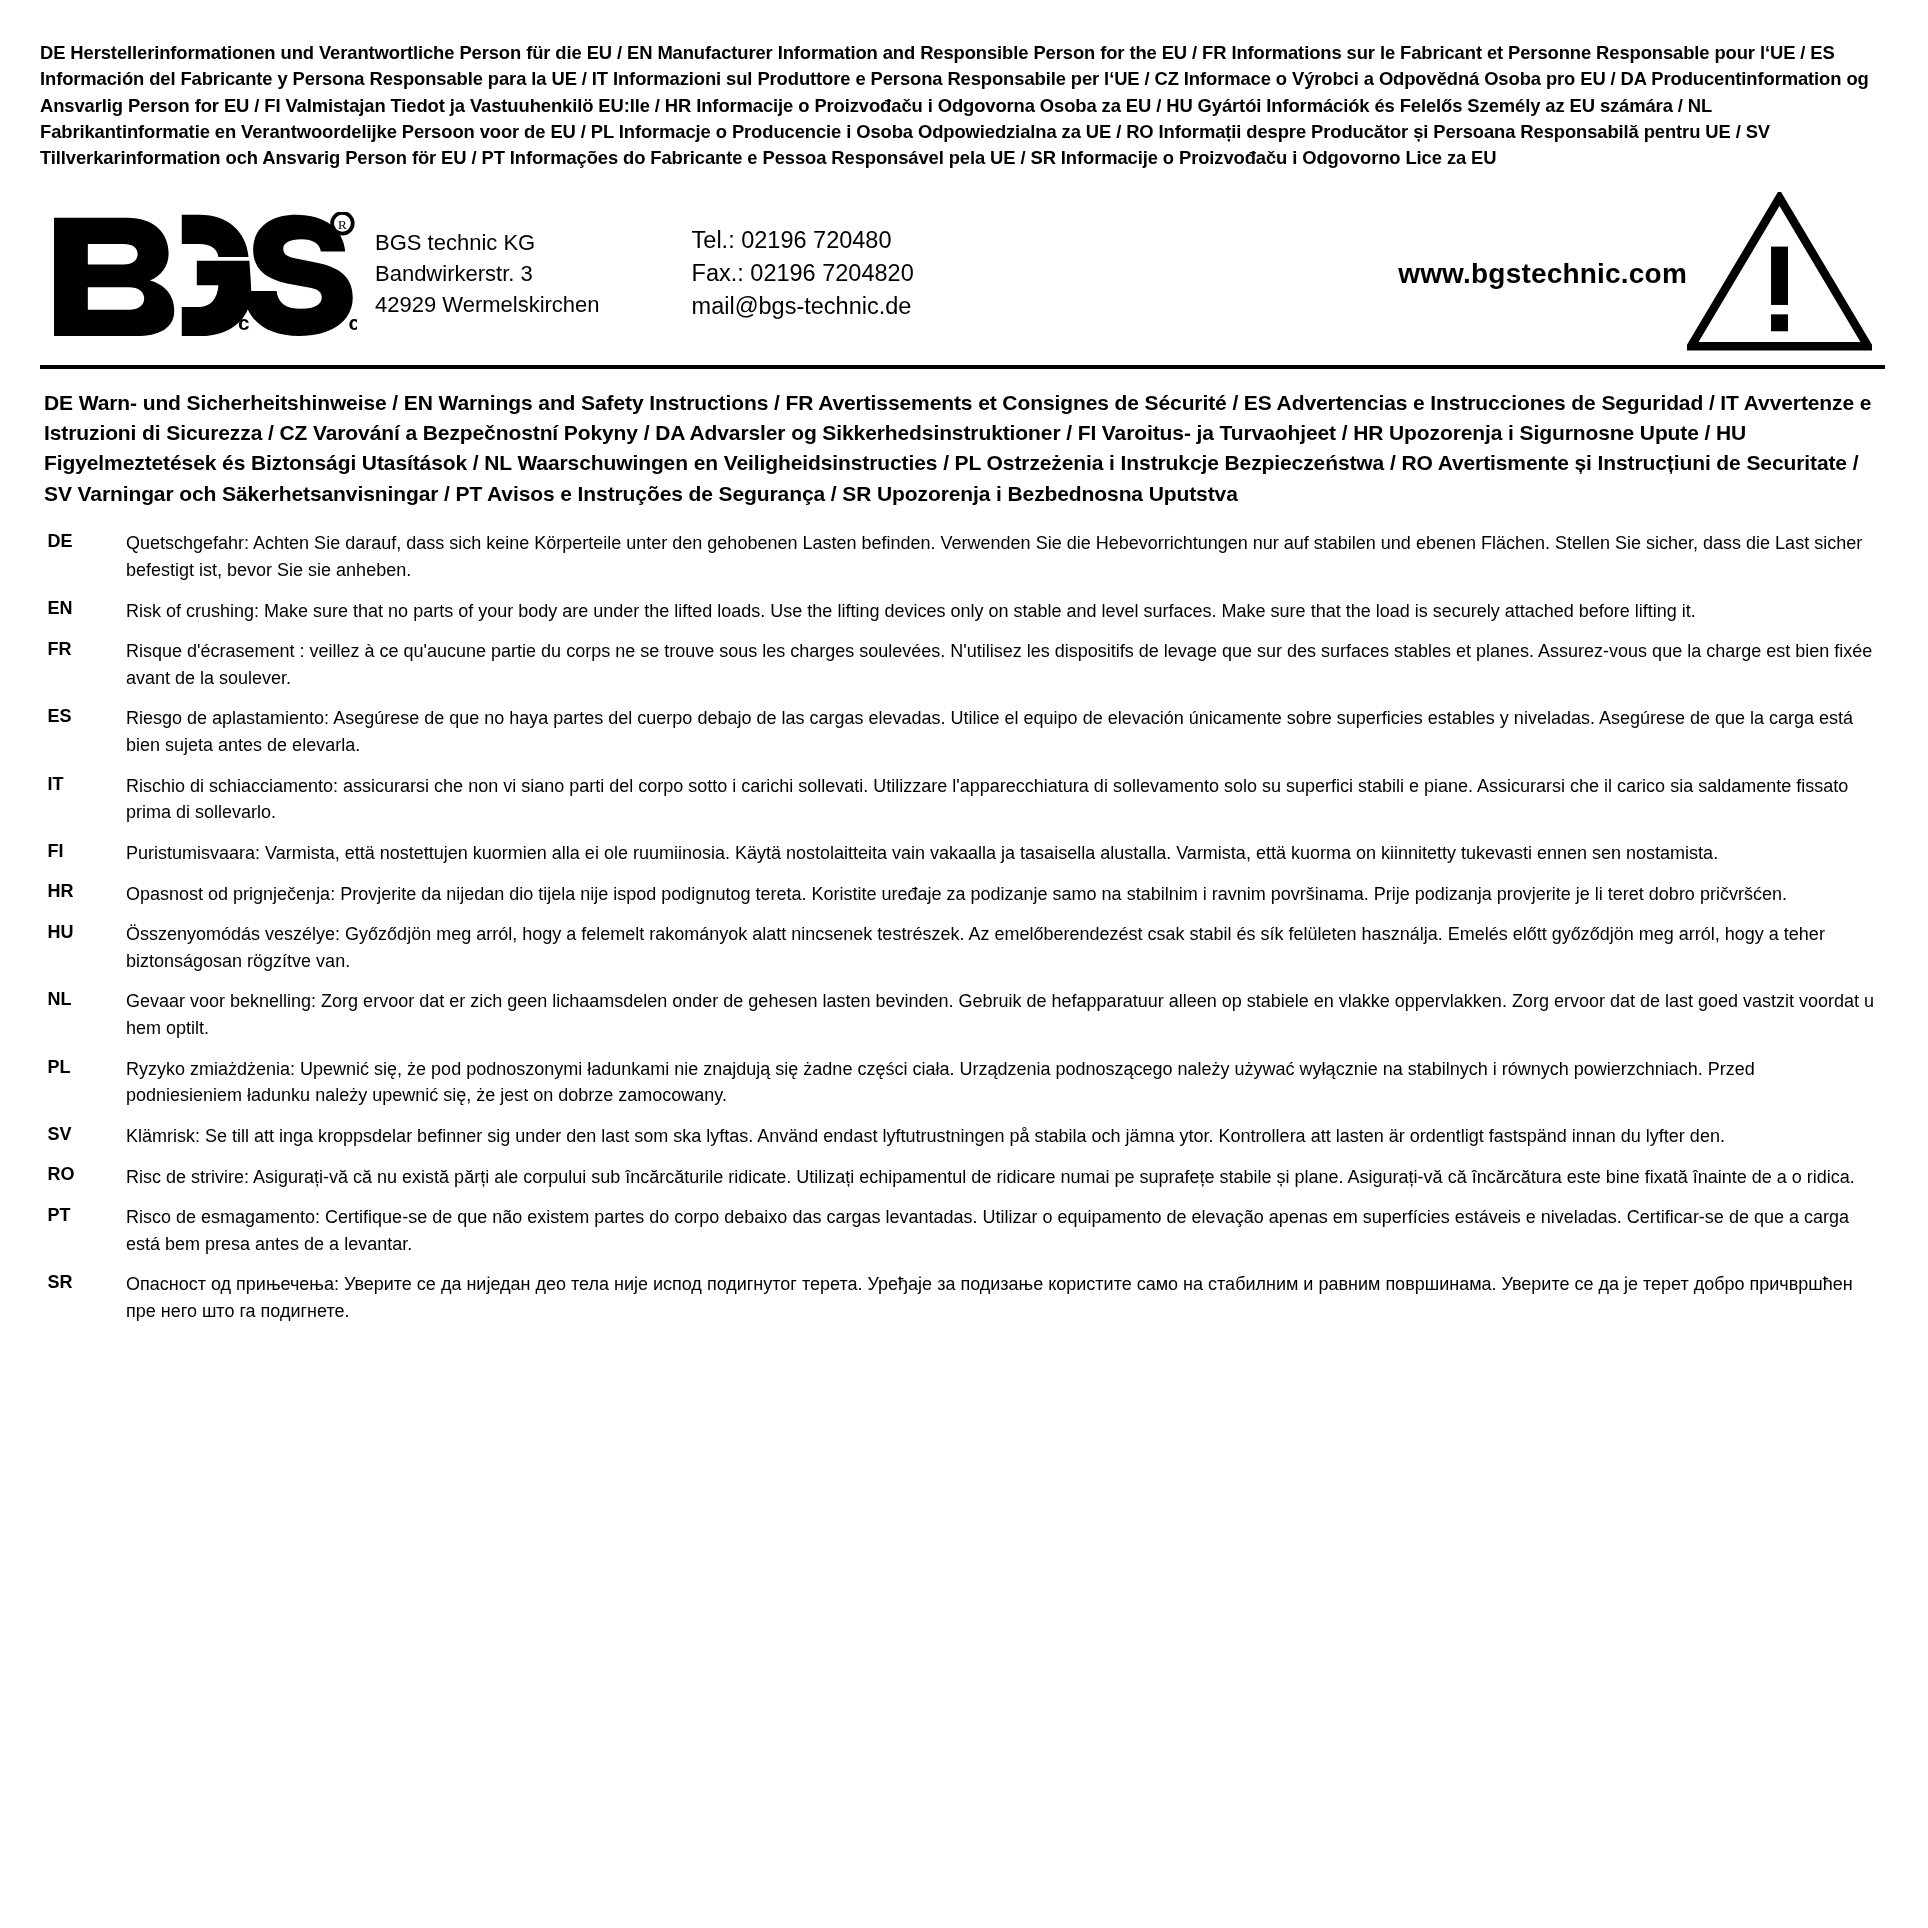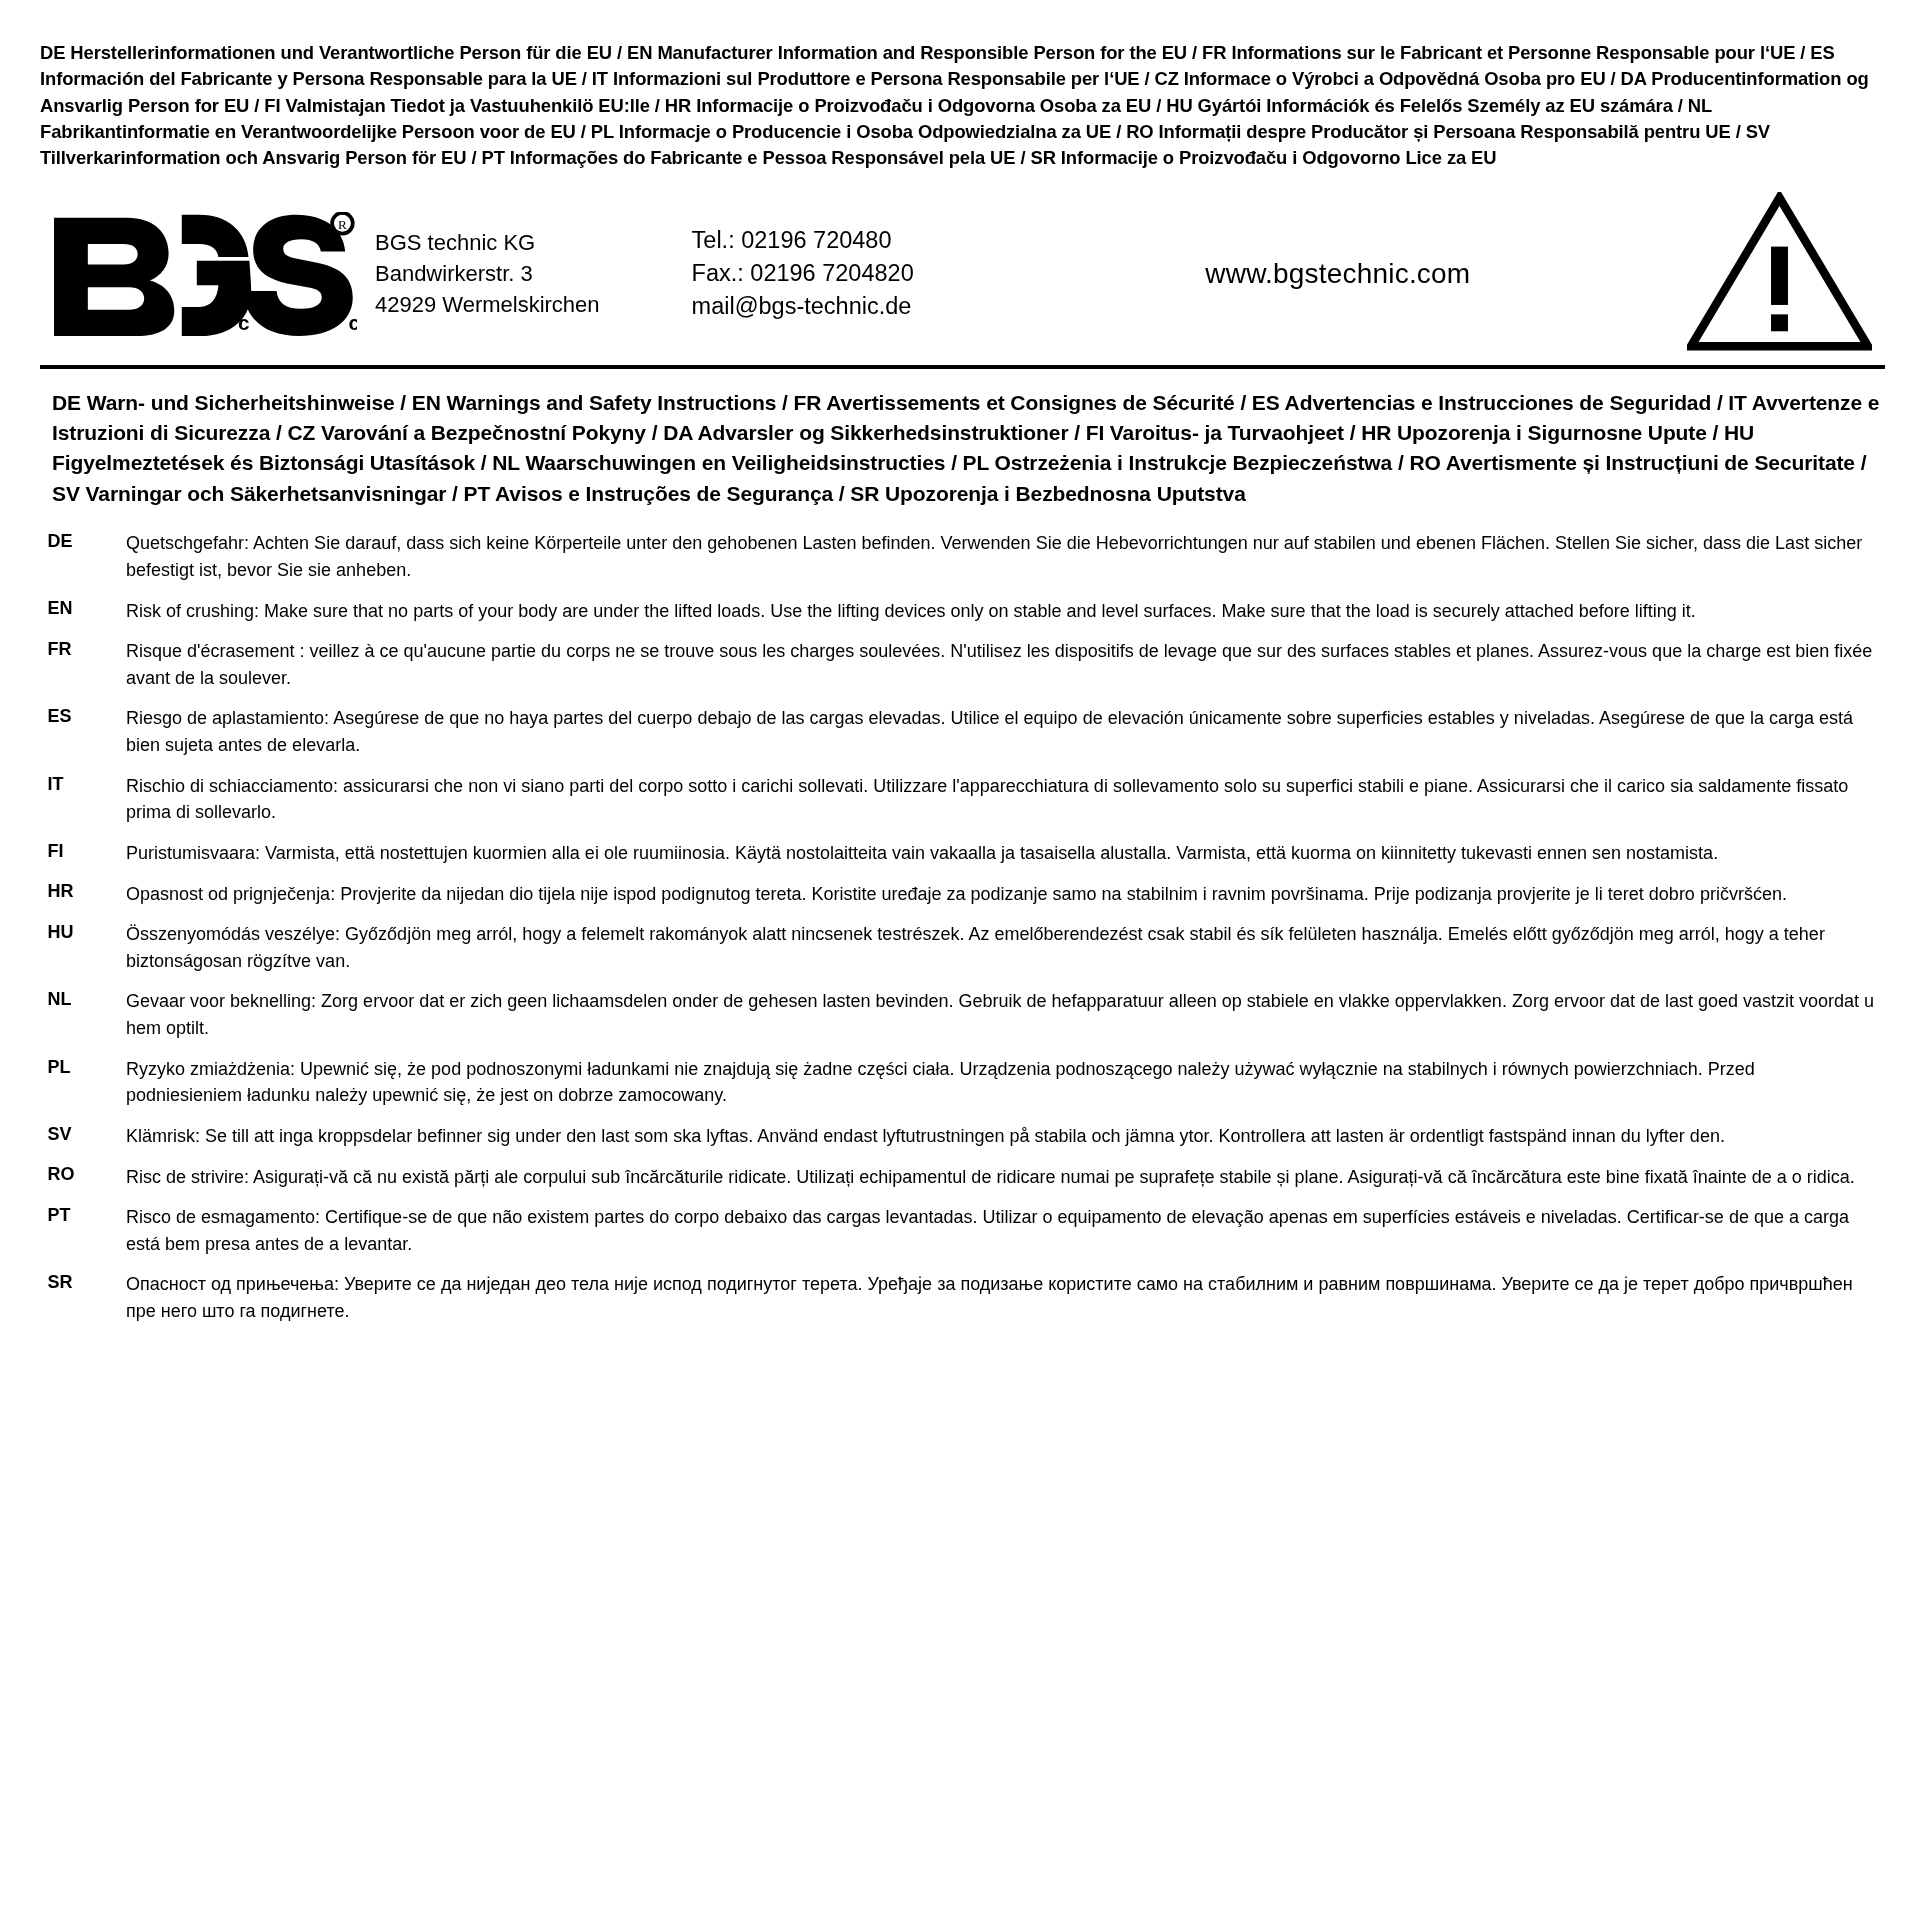--- a/index.html
+++ b/index.html
@@ -58,39 +58,39 @@
     padding-left: 9.4px;
   }
   .telblock {
     flex: 0 0 auto;
     font-size: 23.5px;
     line-height: 1.42;
     padding-left: 92px;
   }
   .weburl {
     flex: 1 1 auto;
-    text-align: center;
+    text-align: right;
     padding-left: 75px;
     font-size: 28px;
-    font-weight: normal;
+    font-weight: bold;
     letter-spacing: 0.2px;
     white-space: nowrap;
   }
   .warn-tri {
     flex: 0 0 auto;
     padding-right: 13px;
   }
 
   
   .warn-heading {
     font-size: 21px;
     font-weight: bold;
     line-height: 1.45;
     letter-spacing: -0.1px;
-    margin: 0 0 21px 12px;
+    margin: 0 0 21px 4px;
     padding-right: 5.6px;
   }
 
   
   .lang-list {
     margin-top: 5.6px;
   }
   .lang-row {
     display: flex;
     align-items: flex-start;

